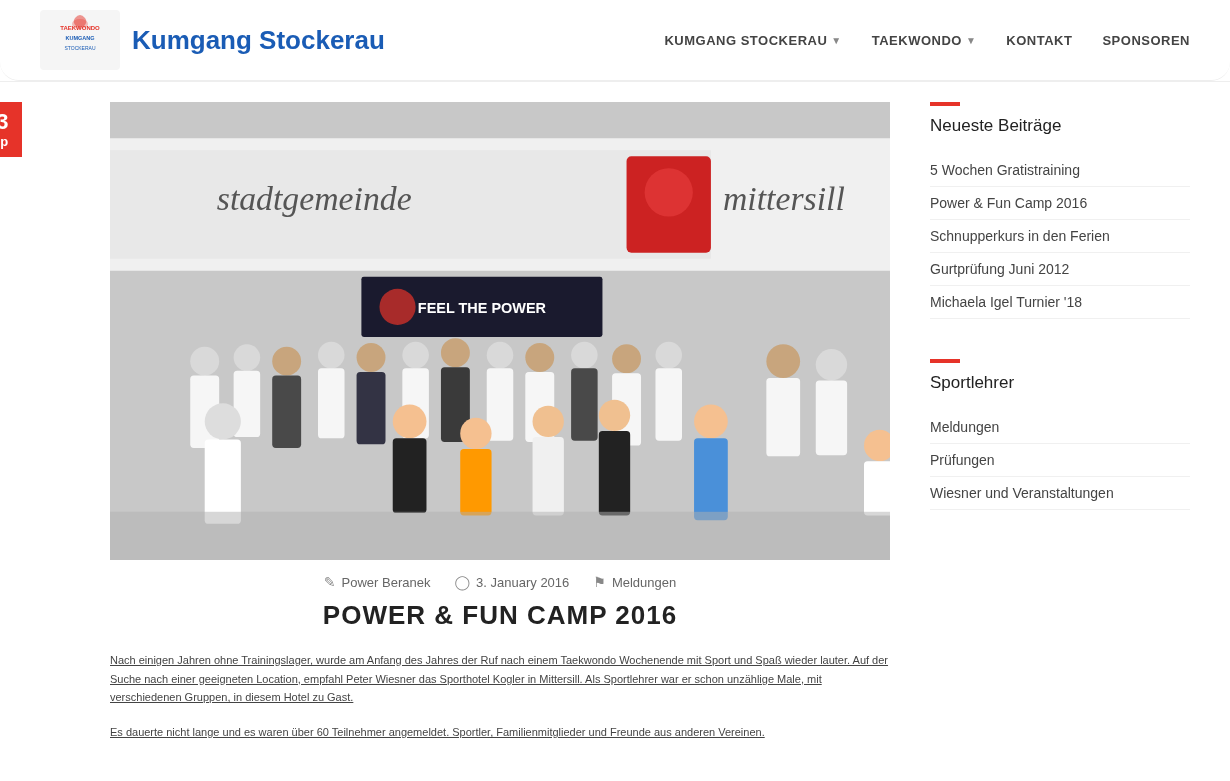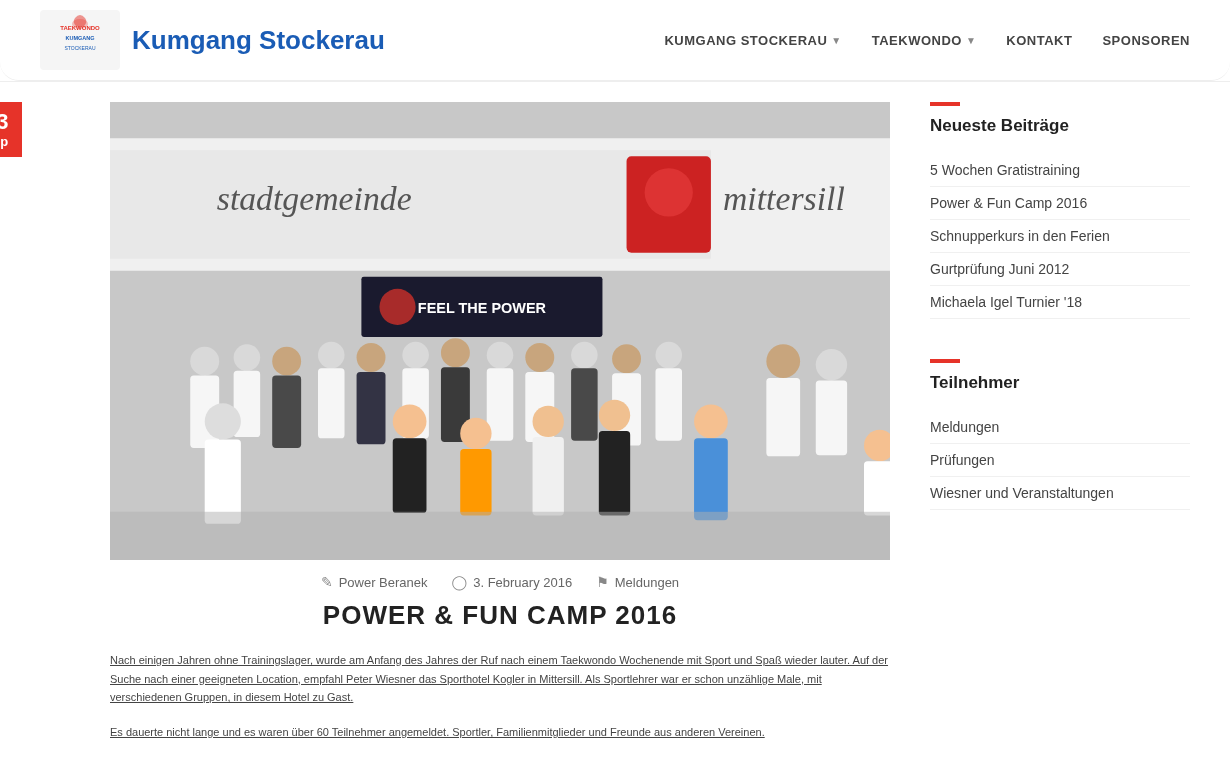--- a/index.html
+++ b/index.html
@@ -154,21 +154,21 @@
       margin-bottom: 40px;
     }
     .sidebar-accent {
       width: 30px;
       height: 4px;
       background: #e63329;
       margin-bottom: 10px;
     }
     .sidebar-heading {
       font-size: 17px;
-      font-weight: bold;
+      font-weight: normal;
       color: #222;
       margin-bottom: 18px;
     }
     .sidebar-list {
       list-style: none;
       padding: 0;
     }
     .sidebar-list li {
       padding: 8px 0;
       border-bottom: 1px solid #f0f0f0;
@@ -341,21 +341,21 @@
           </div>
         </div>
 
         <div class="post-meta">
           <div class="post-meta-item">
             <span class="meta-icon">✎</span>
             <span>Power Beranek</span>
           </div>
           <div class="post-meta-item">
             <span class="meta-icon">◯</span>
-            <span>3. February 2016</span>
+            <span>3. January 2016</span>
           </div>
           <div class="post-meta-item">
             <span class="meta-icon">⚑</span>
             <span>Meldungen</span>
           </div>
         </div>
 
         <h1 class="post-title">POWER &amp; FUN CAMP 2016</h1>
 
         <div class="post-content">
@@ -375,21 +375,21 @@
         <li><a>5 Wochen Gratistraining</a></li>
         <li><a>Power &amp; Fun Camp 2016</a></li>
         <li><a>Schnupperkurs in den Ferien</a></li>
         <li><a>Gurtprüfung Juni 2012</a></li>
         <li><a>Michaela Igel Turnier '18</a></li>
       </ul>
     </div>
 
     <div class="sidebar-section">
       <div class="sidebar-accent"></div>
-      <h3 class="sidebar-heading">Teilnehmer</h3>
+      <h3 class="sidebar-heading">Sportlehrer</h3>
       <ul class="sidebar-list">
         <li><a>Meldungen</a></li>
         <li><a>Prüfungen</a></li>
         <li><a>Wiesner und Veranstaltungen</a></li>
       </ul>
     </div>
   </aside>
 
 </div>
 

